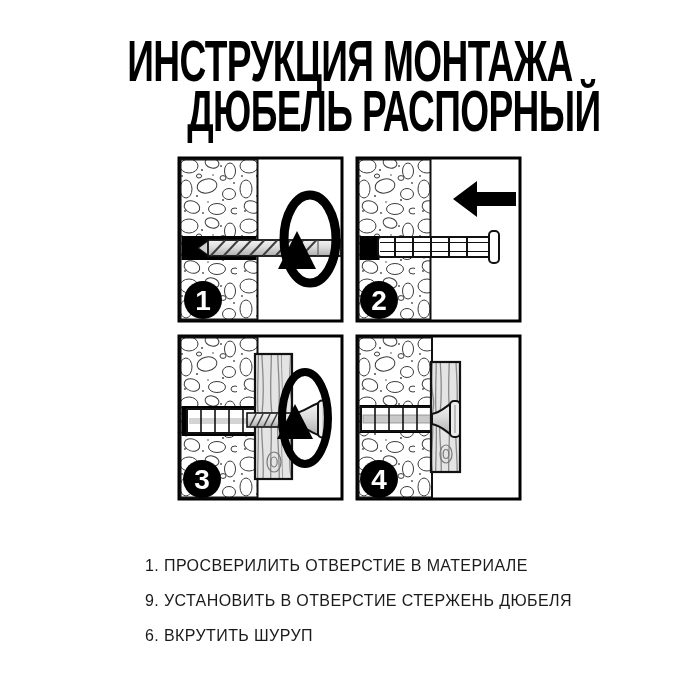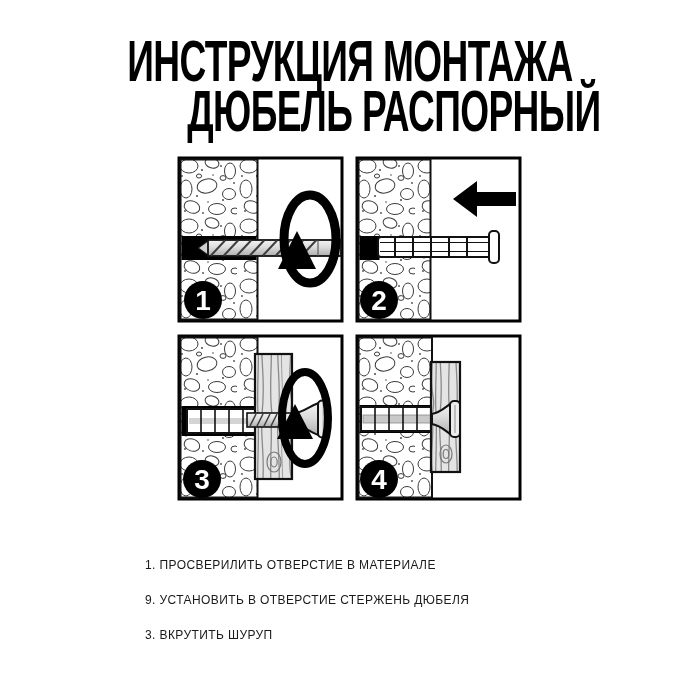--- a/index.html
+++ b/index.html
@@ -16,21 +16,21 @@
   #title2{top:84px;padding-left:44px;}
 
   
   .grid{position:absolute;left:177px;top:156px;display:grid;
         grid-template-columns:167px 167px;grid-template-rows:167px 167px;
         column-gap:11px;row-gap:11px;}
   .panel{width:167px;height:167px;}
 
   
   .instructions{position:absolute;left:145px;top:548px;color:#1a1a1a;
-        font-size:12px;line-height:35px;letter-spacing:0.4px;white-space:nowrap;}
+        font-size:16px;line-height:35px;letter-spacing:0.4px;white-space:nowrap;}
 </style>
 </head>
 <body>
 
 <div class="stage">
 
   <svg width="0" height="0" style="position:absolute" aria-hidden="true">
     <defs>
       <linearGradient id="metal" x1="0" y1="0" x2="0" y2="1">
         <stop offset="0" stop-color="#f4f4f4"></stop>
@@ -211,16 +211,16 @@
       <g>
         <circle cx="24" cy="145" r="19" fill="#000"></circle>
         <text x="24" y="155" text-anchor="middle" font-family="Liberation Sans, sans-serif" font-size="28" font-weight="bold" fill="#fff">4</text>
       </g>
     </svg>
   </div>
 
   <div class="instructions">
     <div>1. ПРОСВЕРИЛИТЬ ОТВЕРСТИЕ В МАТЕРИАЛЕ</div>
     <div>9. УСТАНОВИТЬ В ОТВЕРСТИЕ СТЕРЖЕНЬ ДЮБЕЛЯ</div>
-    <div>3. ВКРУТИТЬ ШУРУП</div>
+    <div>6. ВКРУТИТЬ ШУРУП</div>
   </div>
 
 </div>
 
 </body></html>

